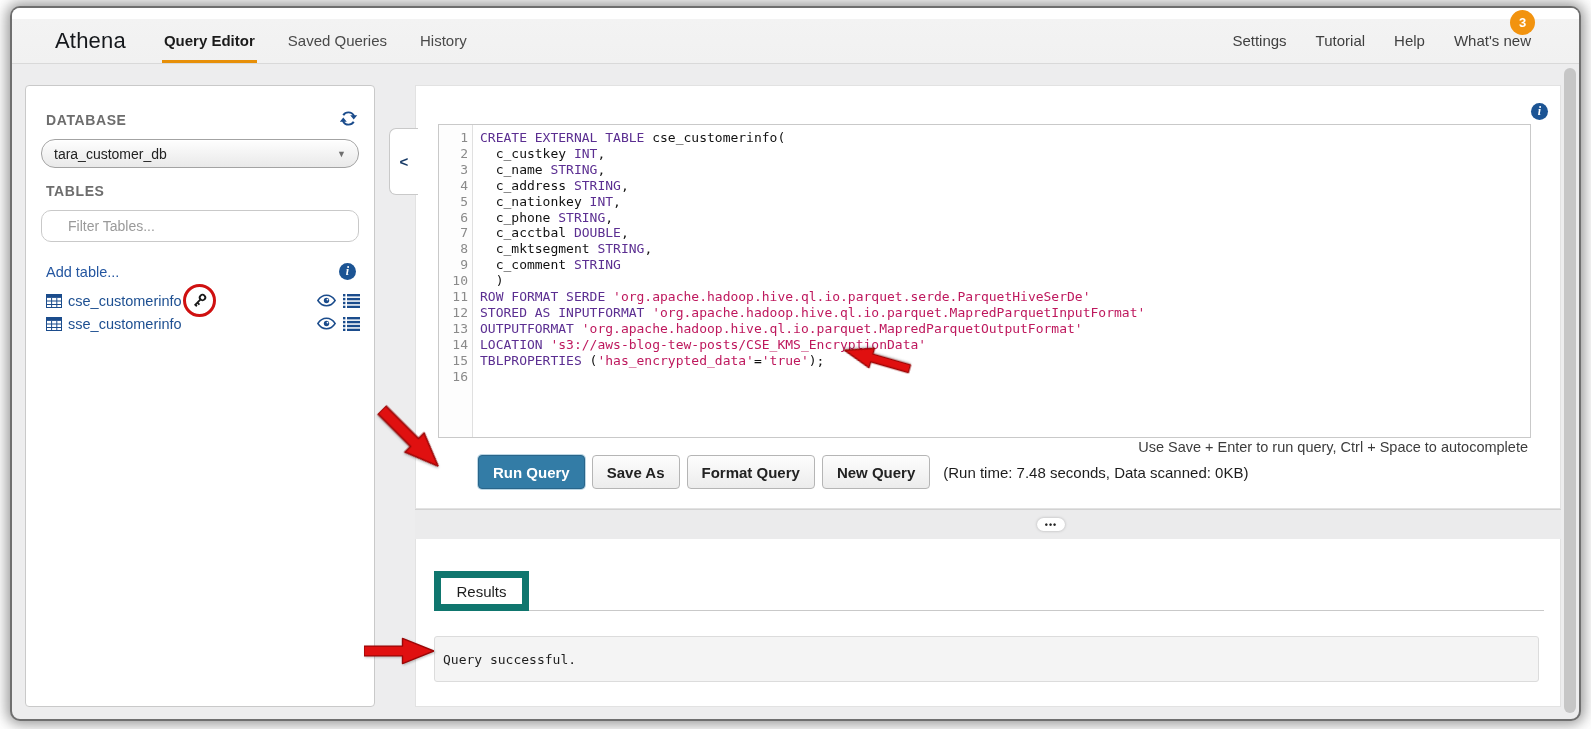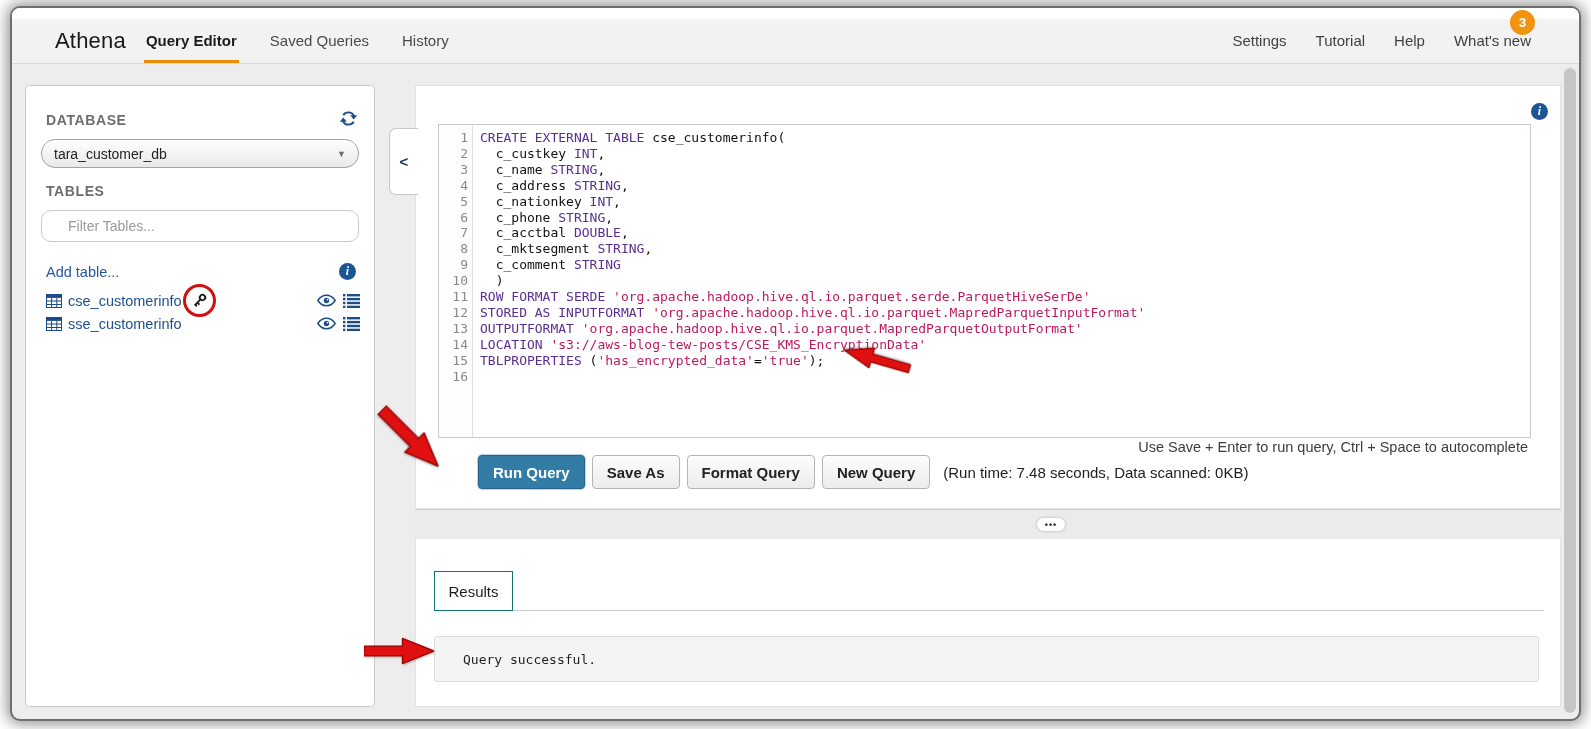--- a/index.html
+++ b/index.html
@@ -11,21 +11,21 @@
     box-shadow:0 0 0 2px #6f6f6f, 0 0 14px 5px rgba(60,60,60,.55);
   }
 
   
   .nav{
     position:absolute; left:0; top:0; right:0; height:56px;
     background:linear-gradient(to bottom,#ffffff 0,#ffffff 11px,#f3f3f3 11px,#f1f1f1 100%);
     border-bottom:1px solid #d9d9d9;
     display:flex; align-items:center; padding:10px 48px 0 43px;
   }
-  .brand{ font-size:22px; color:#15181c; margin-right:20px; letter-spacing:.2px; }
+  .brand{ font-size:22px; color:#15181c; margin-right:38px; letter-spacing:.2px; }
   .tabs{ display:flex; gap:33px; height:100%; align-items:center; }
   .tab{ position:relative; font-size:15px; color:#4a4a4a; height:100%; display:flex; align-items:center; cursor:pointer; }
   .tab.active{ color:#1b1b1b; font-weight:bold; }
   .tab.active .underline{ position:absolute; left:-2px; right:-2px; bottom:0; height:3px; background:#e78f08; }
   .nav .spacer{ flex:1; }
   .rlinks{ display:flex; gap:29px;margin-left:18px; }
   .rlink{ font-size:15px; color:#3f3f3f; cursor:pointer; }
   .badge{
     position:absolute; right:44px; top:2px; width:25px; height:25px; border-radius:50%;
     background:#f2930f; color:#fff; font-size:13px; font-weight:bold;
@@ -121,29 +121,29 @@
     font-size:9px; font-weight:bold; color:#222; letter-spacing:1px;
     display:flex; align-items:center; justify-content:center;
   }
 
   
   .results-panel{
     position:absolute; left:403px; top:531px; width:1146px; height:168px;
     background:#fff; border:1px solid #e2e2e2; border-top:none;
   }
   .results-tab{
-    position:absolute; left:18px; top:32px; width:79px; height:40px; background:#fff;
-    border:1px solid #0f766e; z-index:2; font-size:15px; color:#1c1c1c;
+    position:absolute; left:18px; top:32px; width:95px; height:40px; background:#fff;
+    border:7px solid #0f766e; z-index:2; font-size:15px; color:#1c1c1c;
     display:flex; align-items:center; justify-content:center; cursor:pointer;
   }
   .tab-line{ position:absolute; left:18px; right:16px; top:71px; border-top:1px solid #c9c9c9; z-index:1; }
   .result-box{
     position:absolute; left:18px; right:21px; top:97px; height:46px;
     background:#f4f4f4; border:1px solid #dcdcdc; border-radius:3px;
-    display:flex; align-items:center; padding-left:28px;
+    display:flex; align-items:center; padding-left:8px;
     font-family:"DejaVu Sans Mono", monospace; font-size:13px; color:#1e1e1e;
   }
 
   
   .arrow{ position:absolute; z-index:9; pointer-events:none; filter:drop-shadow(1px 1px 1px rgba(0,0,0,.25)); }
   .arrow svg{ width:100%; height:100%; }
   .arrow-run{ left:358px; top:413px; width:80px; height:34px; transform:rotate(45deg); }
   .arrow-line15{ left:820px; top:338px; width:90px; height:27px; transform:rotate(-164deg); }
   .arrow-result{ left:352px; top:627px; width:70px; height:32px; }
 

